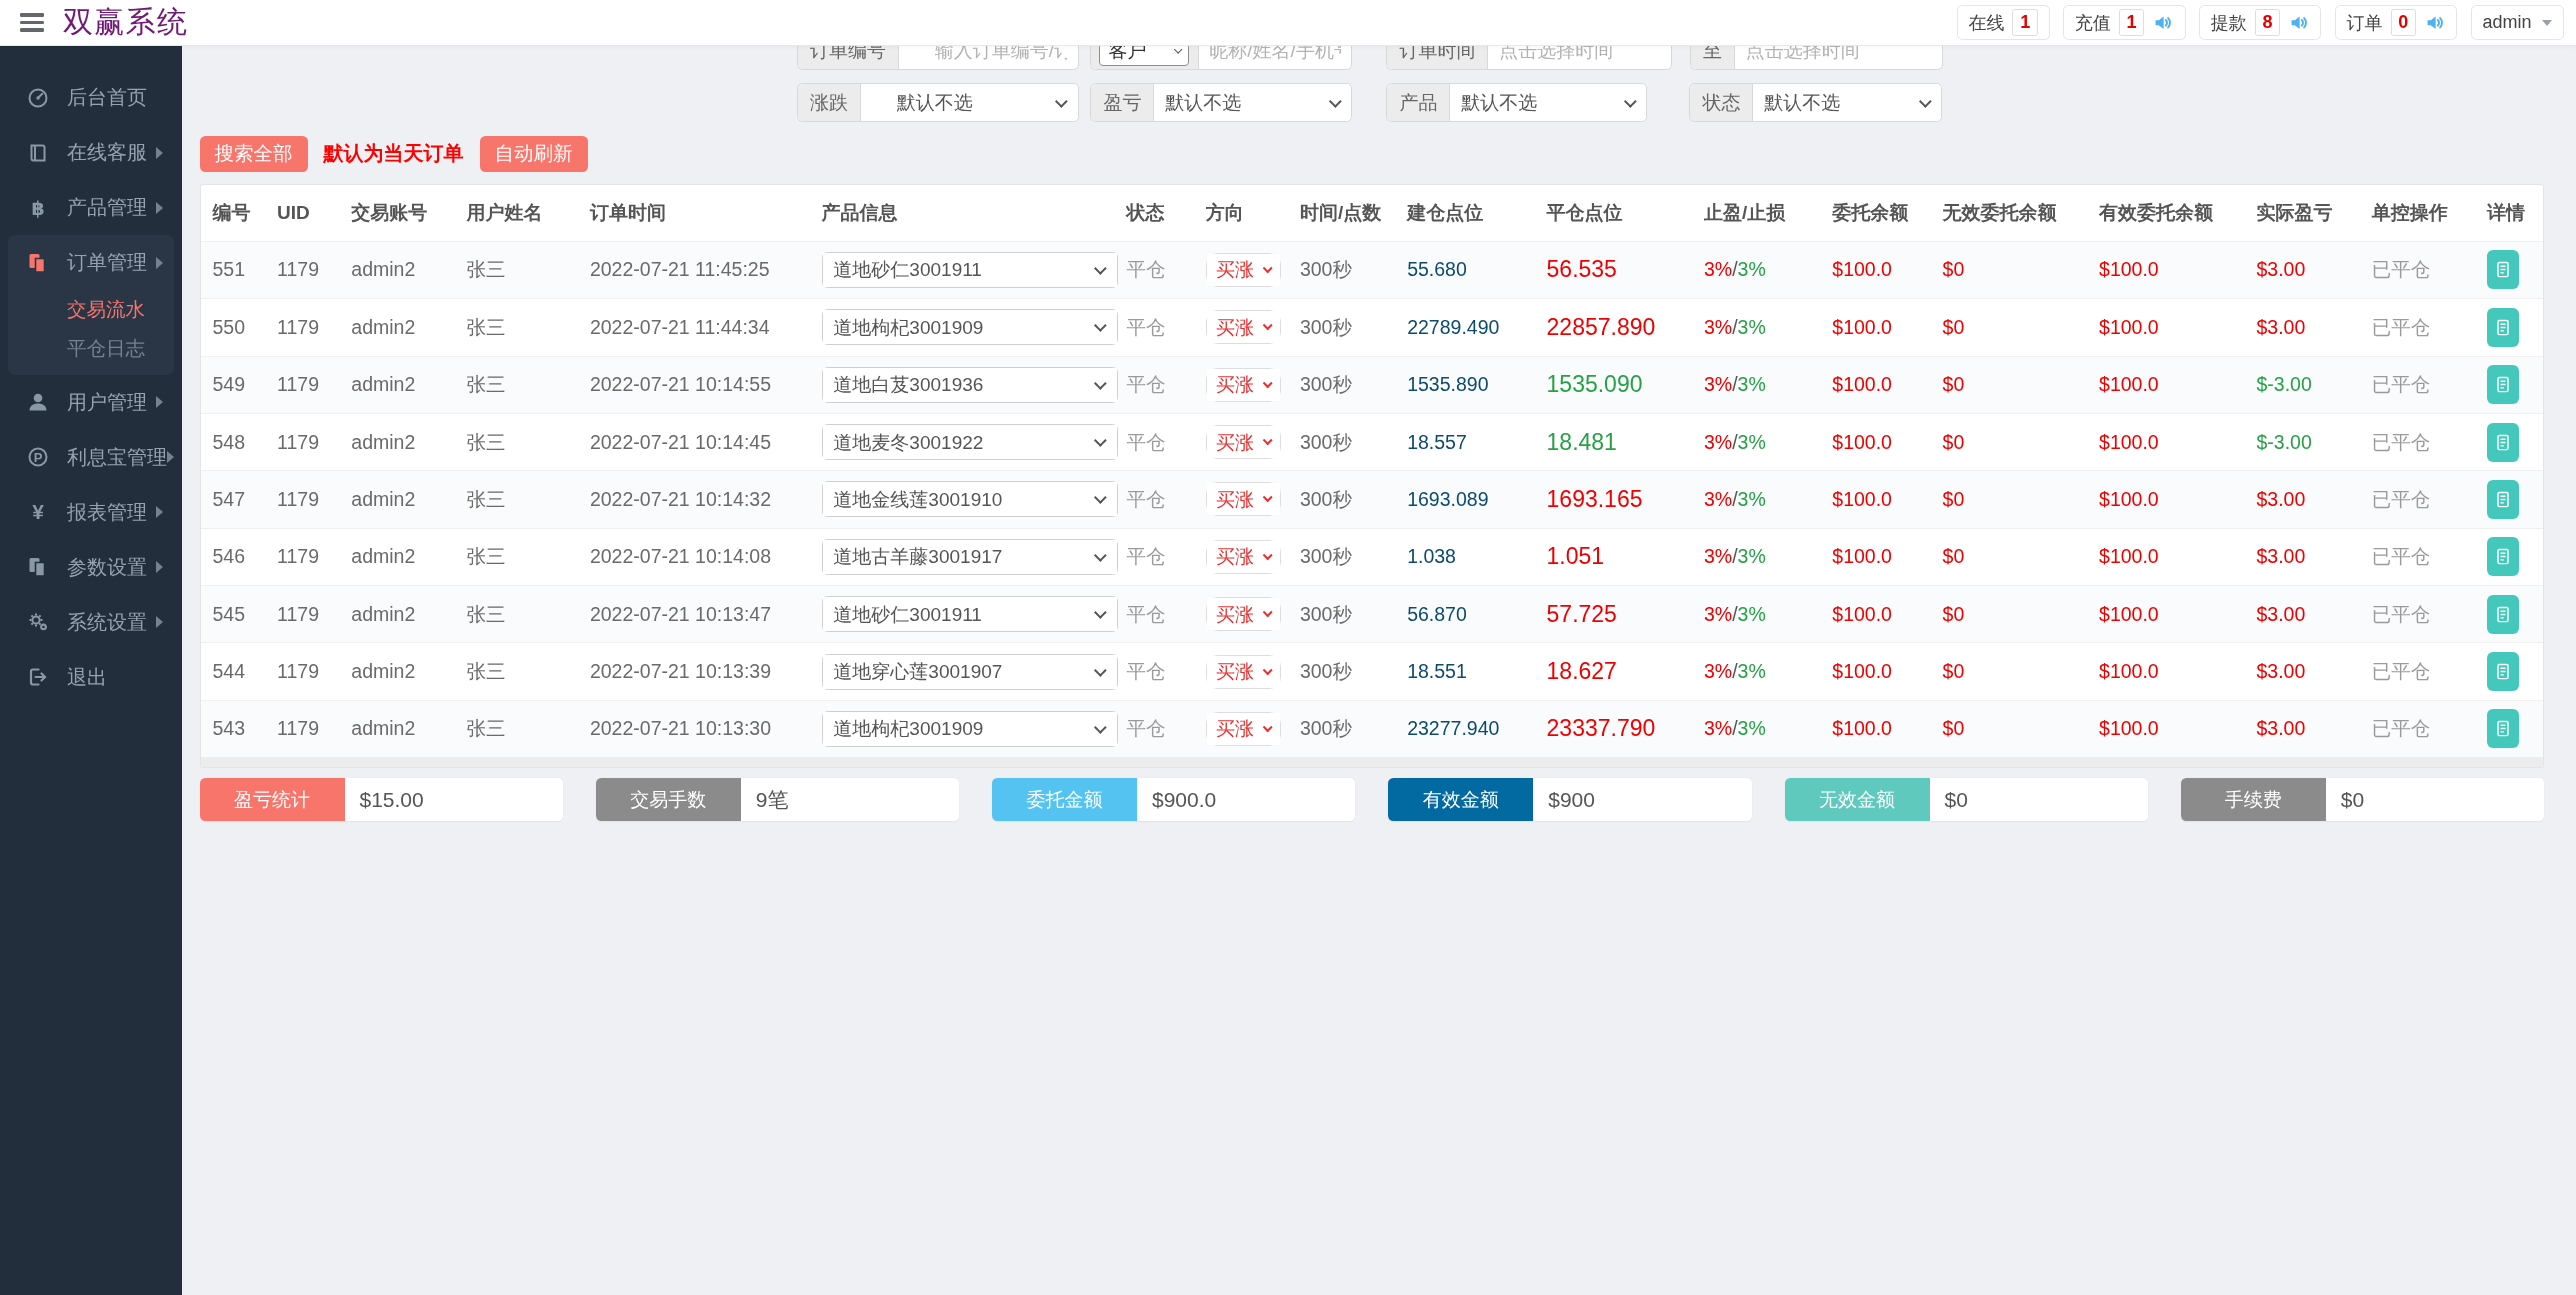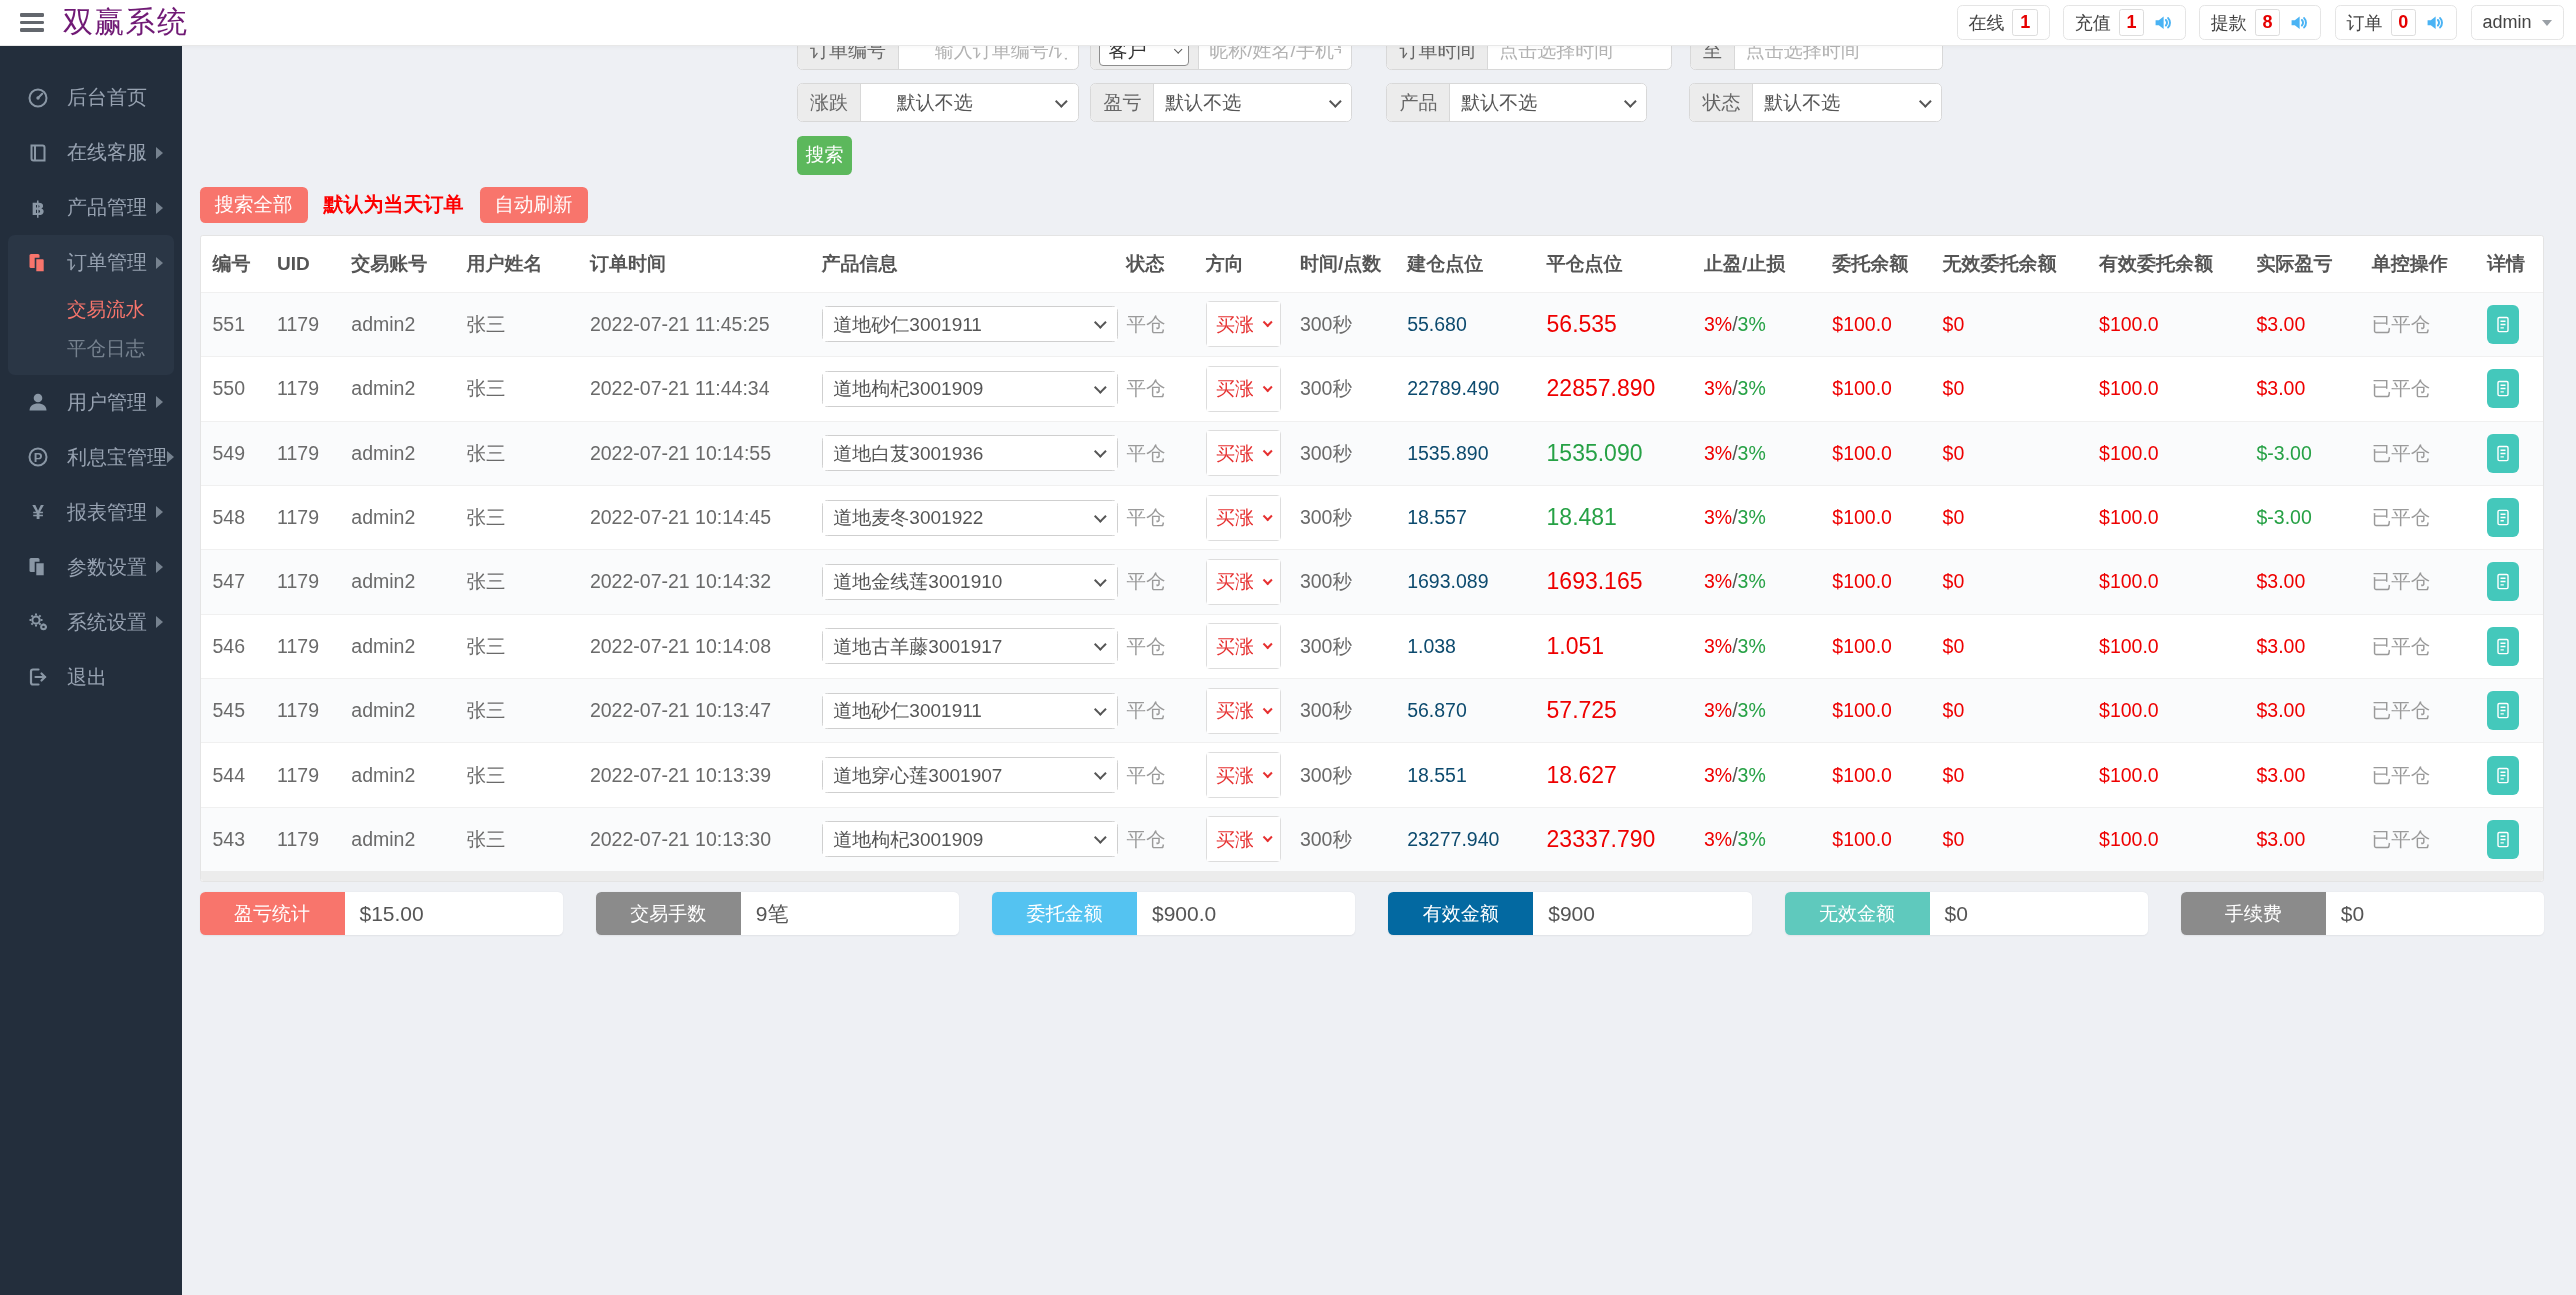--- a/index.html
+++ b/index.html
@@ -82,21 +82,21 @@
     white-space:nowrap; overflow:hidden; }
   th:first-child, td:first-child { padding-left:12px; }
   tbody tr:nth-child(odd) { background:#fafbfc; }
   .cell-open { color:#0c4a6e; }
   .cell-close { font-size:23px; }
   .red { color:#ee0000; }
   .green { color:#26a145; }
   .muted { color:#9a9a9a; }
   .tpsl .sep { color:#555; }
   .prod-sel { width:296px; height:36px; border:0.7px solid #cfcfcf; border-radius:5.4px; background:#fff; }
-  .dir-sel { width:75px; height:46px; border:0.7px solid #ddd; border-radius:4px; background:#fff; }
+  .dir-sel { width:75px; height:34px; border:0.7px solid #ddd; border-radius:12px; background:#fff; }
   .dir-sel select { color:#e63030; padding:0 27px 0 9.4px; }
   .dir-sel::after { right:8.7px; width:5.4px; height:5.4px; border-color:#e63030; }
   .detail-btn { width:32px; height:39px; background:#44c8bb; border:none; border-radius:6px;
     display:flex; align-items:center; justify-content:center; cursor:pointer; }
   .detail-btn svg { width:23px; height:27px; display:block; }
   .scroll-track { height:9.4px; background:#ececec; border-radius:0 0 2.7px 2.7px; }
   
   .summary { margin:10.8px 32px 0 17.5px; display:flex; gap:33px; }
   .sum { flex:1; display:flex; height:43px; border-radius:5.4px; overflow:hidden;
     box-shadow:0 0.7px 2px rgba(0,0,0,.06); }
@@ -309,23 +309,20 @@
         <span class="sel flexfill">
           <select><option>默认不选</option></select>
         </span>
       </div>
       <div class="fg w4">
         <span class="fg-label">状态</span>
         <span class="sel flexfill">
           <select><option>默认不选</option></select>
         </span>
       </div>
-    </div>
-    <div class="frow" style="margin-bottom:0;">
-      <button class="btn-search">搜索</button>
     </div>
   </div>
 
   <div class="actions">
     <button class="btn-coral">搜索全部</button>
     <span class="note">默认为当天订单</span>
     <button class="btn-coral">自动刷新</button>
   </div>
 
   <div class="panel">

